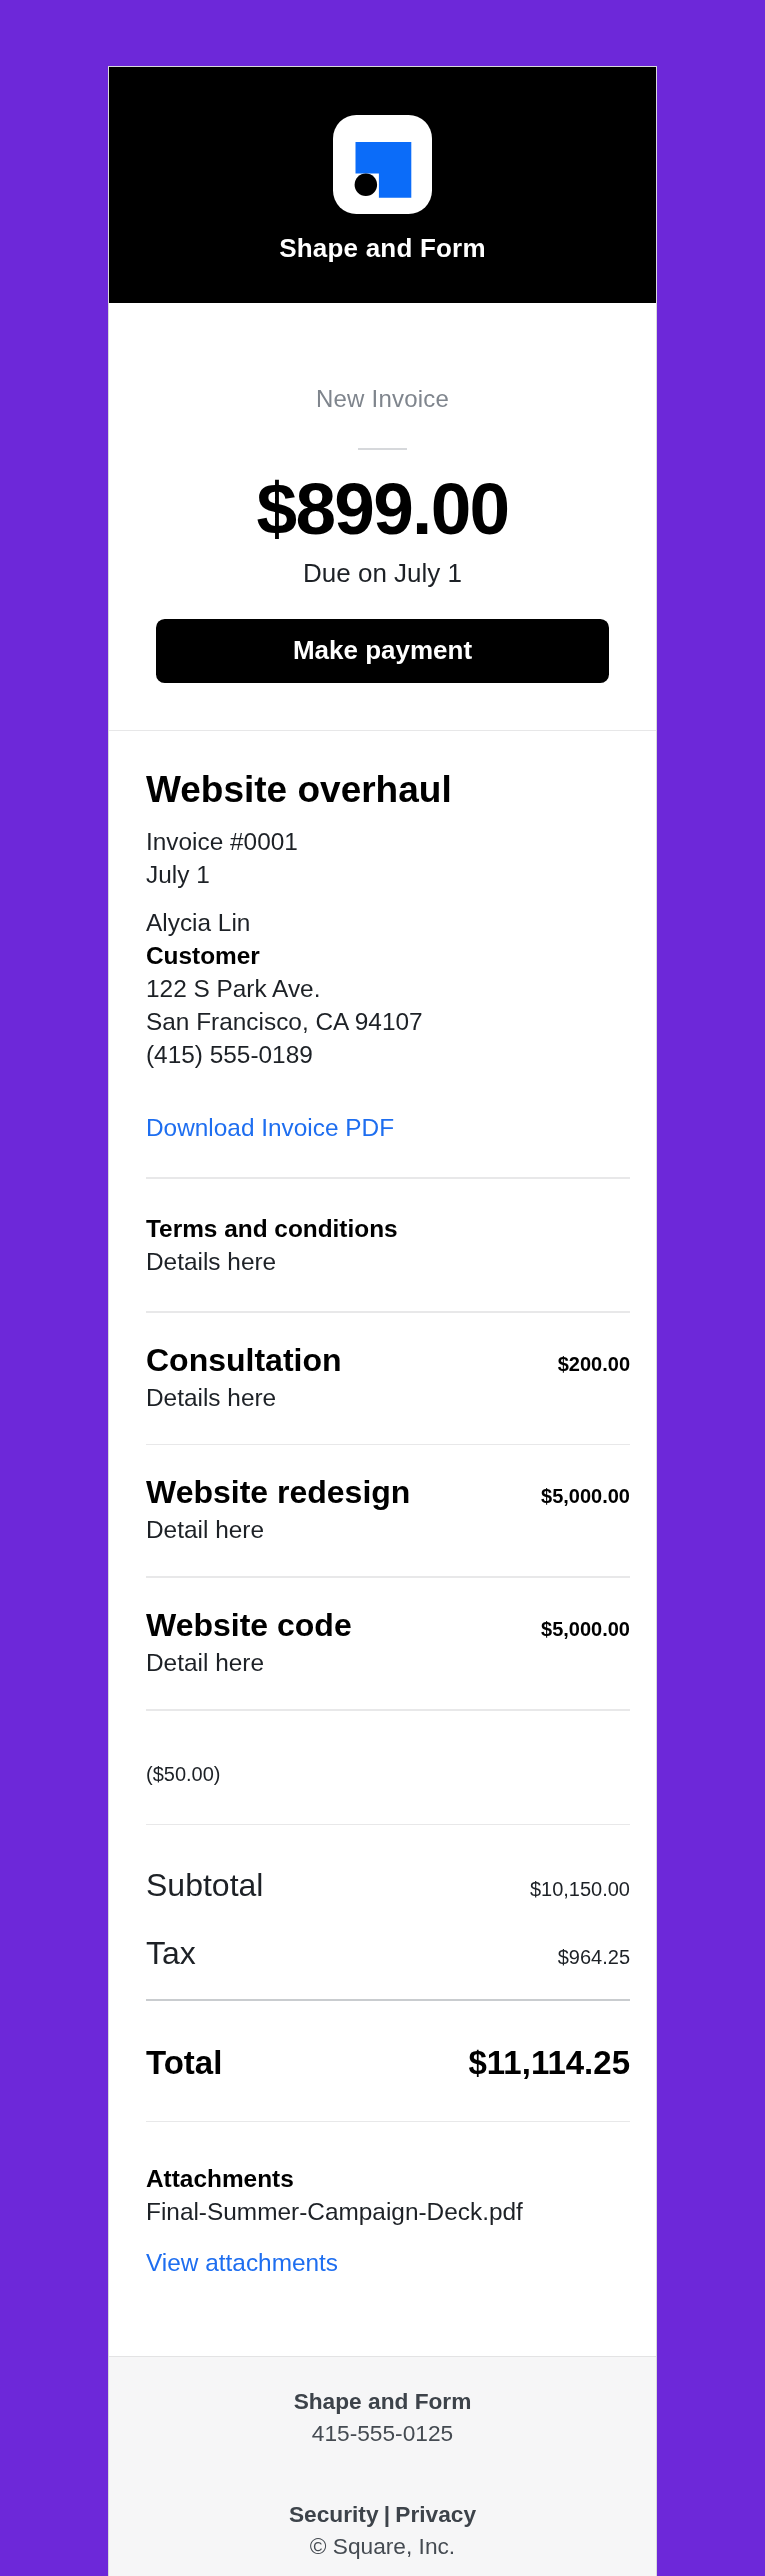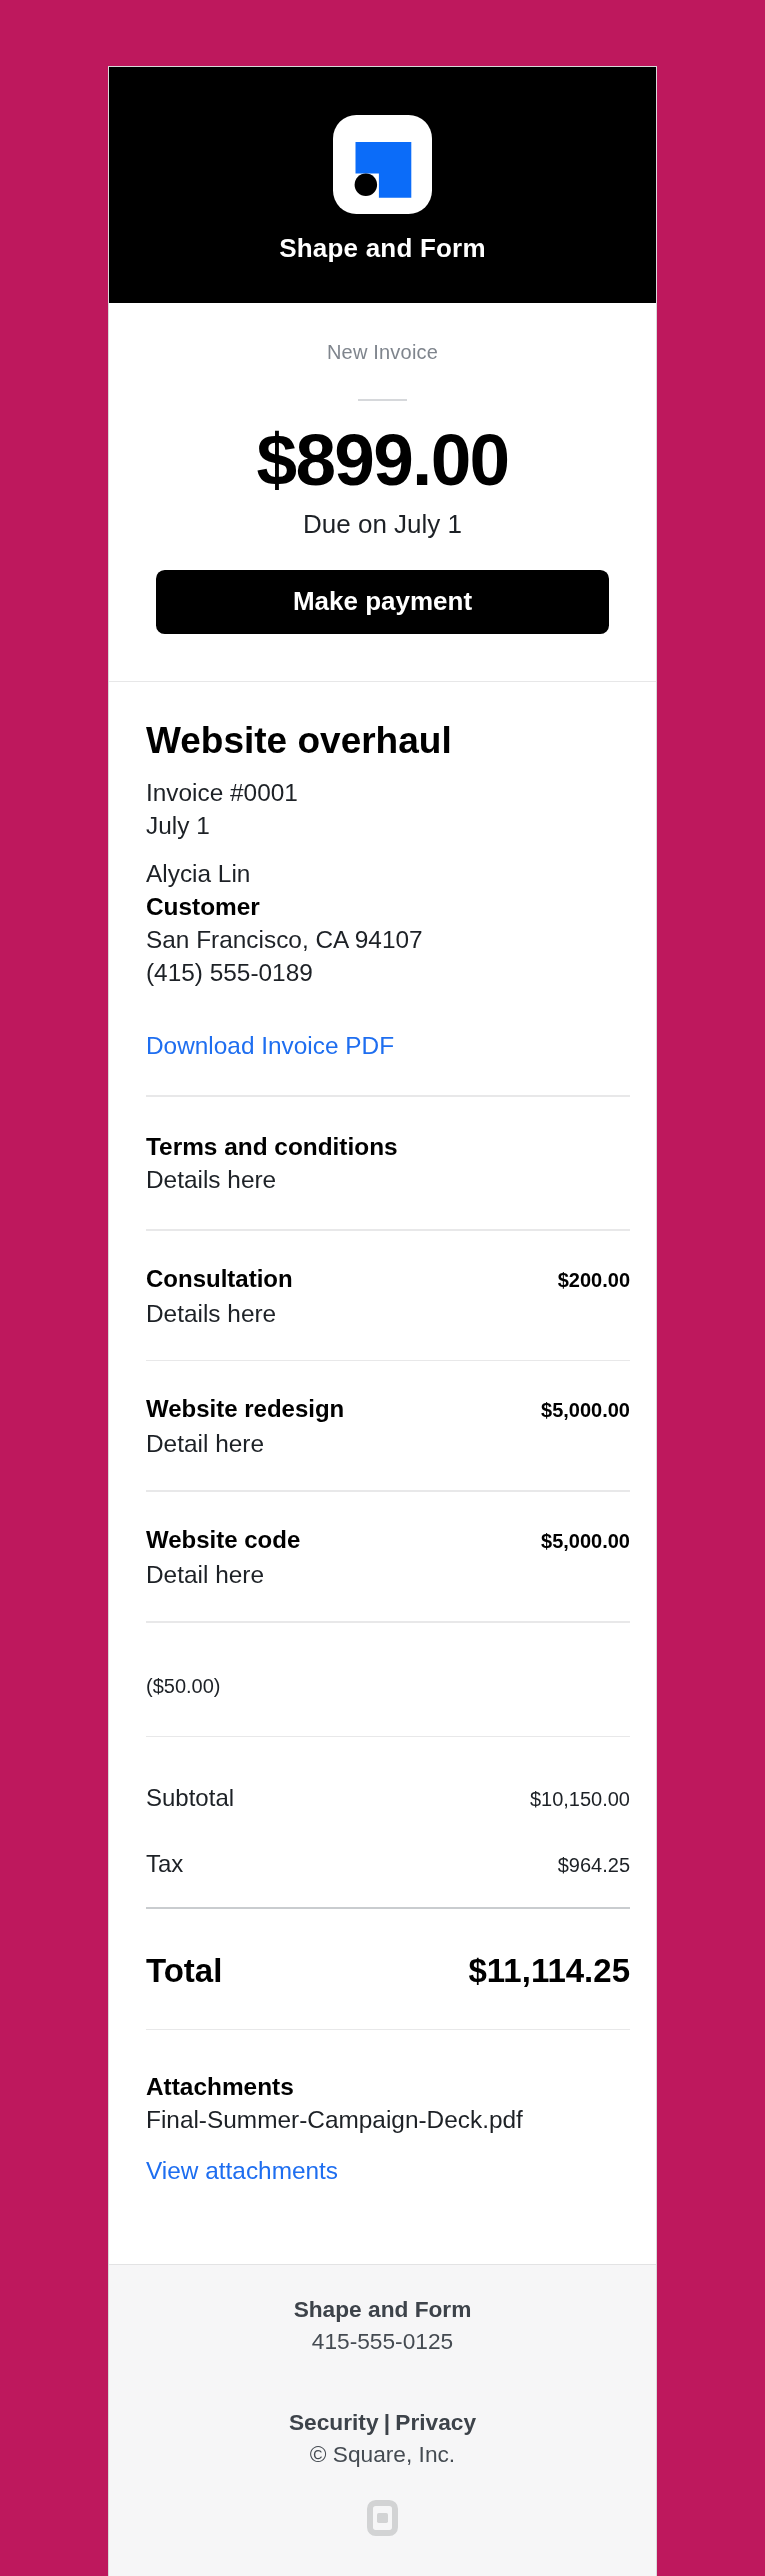--- a/index.html
+++ b/index.html
@@ -1,19 +1,19 @@
 <!DOCTYPE html>
 <html style="font-size:14px"><head>
 <meta charset="utf-8">
 <style>
   html, body { margin: 0; padding: 0; background: #ffffff; }
   .page {
     width: 765px;
     height: 2576px;
-    background: #be185d;
+    background: #6d28d9;
     font-family: "Liberation Sans", "DejaVu Sans", sans-serif;
     color: #1d2126;
     position: relative;
     overflow: hidden;
   }
   .card {
     width: 547px;
     margin: 66px auto 0 auto;
     border: 1.7px solid #d9d9da;
     background: #ffffff;
@@ -32,21 +32,21 @@
   .brand-name {
     margin-top: 19px;
     color: #ffffff;
     font-size: 26px;
     font-weight: 700;
     letter-spacing: 0.2px;
   }
 
   
   .hero { text-align: center; padding: 38px 47px 47px 47px; }
-  .hero-label { font-size: 20px; color: #7f858d; letter-spacing: 0.2px; }
+  .hero-label { font-size: 24px; color: #7f858d; letter-spacing: 0.2px; margin-top: 44px; }
   .hero-rule { width: 49px; height: 1.7px; background: #d6d8db; margin: 35px auto 0 auto; }
   .hero-amount {
     margin-top: 19px;
     font-size: 73px;
     font-weight: 700;
     letter-spacing: -1.7px;
     line-height: 1.1;
     color: #000000;
   }
   .hero-due { margin-top: 8.7px; font-size: 26px; color: #1d2126; }
@@ -76,21 +76,21 @@
   .customer-block { margin-top: 15.7px; }
   .link { color: #1e6ef0; font-size: 24.4px; line-height: 33px; text-decoration: none; display: inline-block; }
   .download-link { margin-top: 40px; }
   .divider { height: 1.7px; background: #e8e8e9; margin-top: 33px; }
   .divider.strong { background: #c9cccf; margin-top: 24.4px; }
 
   .terms-block { margin-top: 33px; }
 
   .item { margin-top: 31px; }
   .row { display: flex; justify-content: space-between; align-items: baseline; }
-  .row .name { font-size: 24px; line-height: 33px; font-weight: 700; color: #000000; }
+  .row .name { font-size: 32px; line-height: 33px; font-weight: 700; color: #000000; }
   .row .amount { font-size: 20px; line-height: 33px; font-weight: 700; color: #000000; }
   .item .divider { margin-top: 30px; }
 
   .adjust-row { margin: 47px 0 19px 0; }
   .adjust-row .name, .adjust-row .amount { font-weight: 400; color: #1d2126; }
 
   .summary-row.first { margin-top: 44px; }
   .summary-row { margin-top: 31px; }
   .summary-row .name, .summary-row .amount { font-weight: 400; color: #1d2126; }
 
@@ -152,20 +152,21 @@
     </div>
 
     <div class="details">
       <div class="inv-title">Website overhaul</div>
       <div class="line mt-sm">Invoice #0001</div>
       <div class="line">July 1</div>
 
       <div class="customer-block">
         <div class="line">Alycia Lin</div>
         <div class="line bold-label">Customer</div>
+        <div class="line">122 S Park Ave.</div>
         <div class="line">San Francisco, CA 94107</div>
         <div class="line">(415) 555-0189</div>
       </div>
 
       <a href="#" class="link download-link">Download Invoice PDF</a>
 
       <div class="divider"></div>
 
       <div class="terms-block">
         <div class="line bold-label">Terms and conditions</div>

